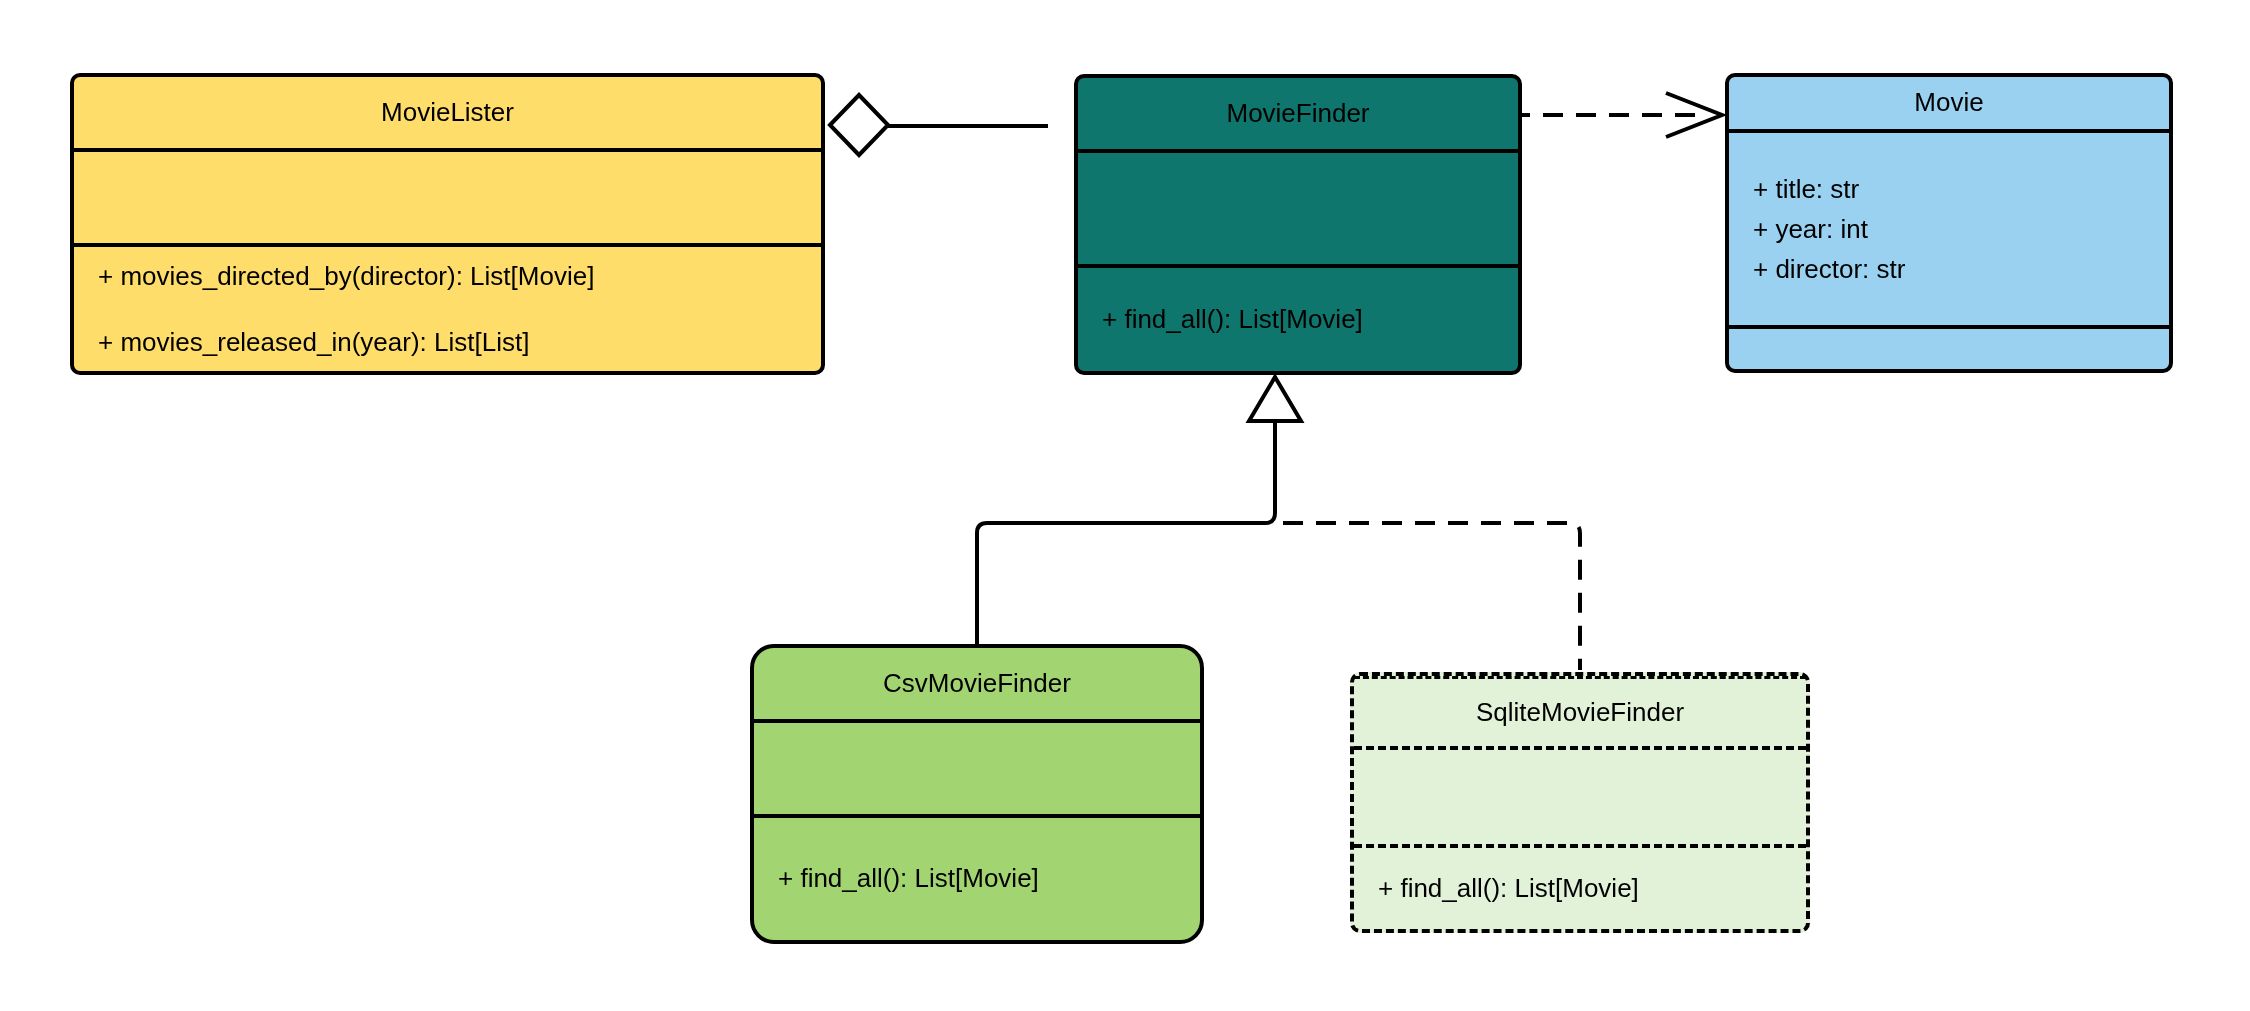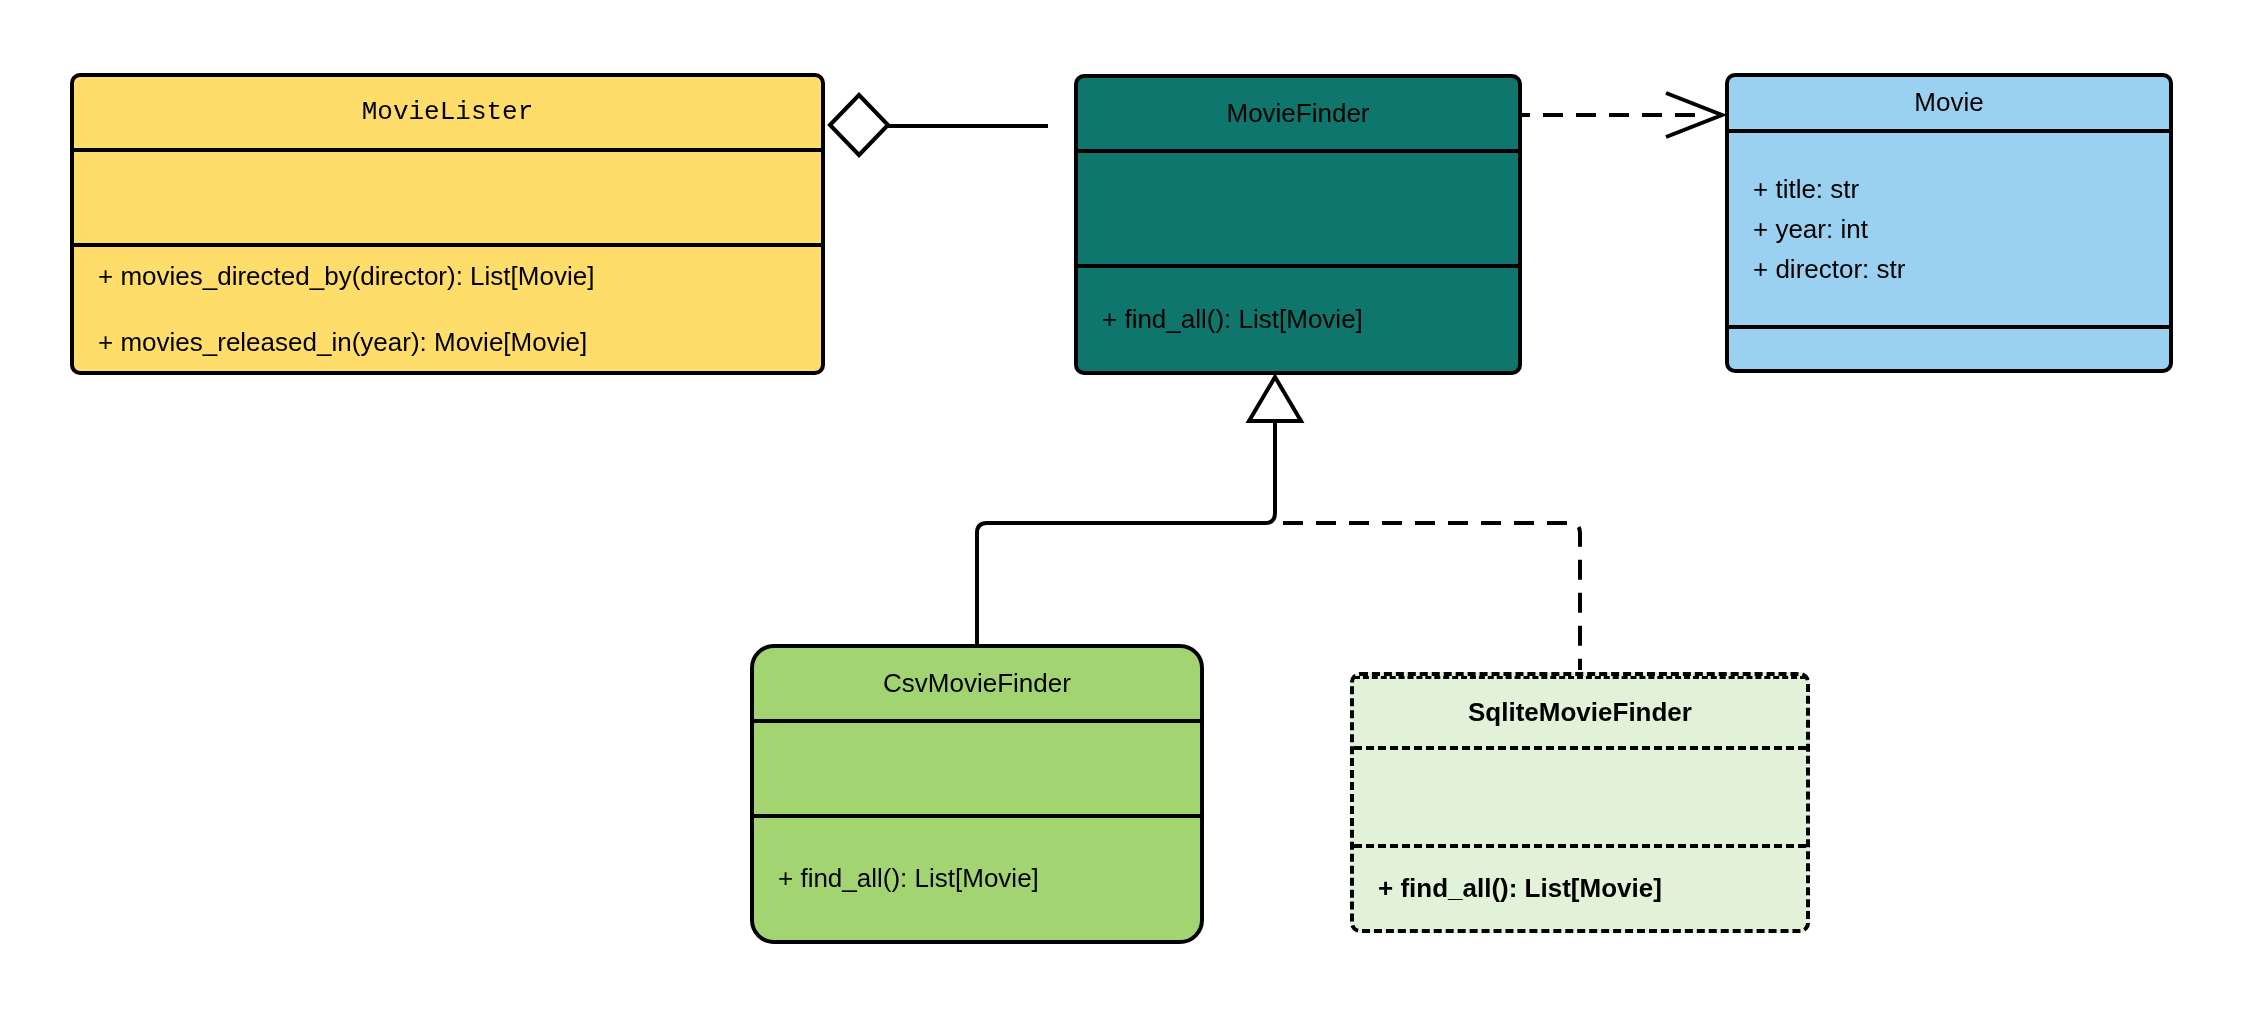--- a/index.html
+++ b/index.html
@@ -20,38 +20,38 @@
   .uml-class{
     position:absolute;
     box-sizing:border-box;
     border:4px solid #000;
     border-radius:10px;
     display:flex;
     flex-direction:column;
     font-size:26px;
     line-height:1.3;
   }
-  .uml-class.dashed, .uml-class.dashed .sec{border-style:dashed;font-weight:bold;}
+  .uml-class.dashed, .uml-class.dashed .sec{border-style:dashed;}
   .uml-class.dashed .sec{border-left:none;border-right:none;border-bottom:none;}
   .sec{box-sizing:border-box;flex:0 0 auto;}
   .sec.title{
     display:flex;align-items:center;justify-content:center;
     text-align:center;
   }
   .sec.body{
     border-top:4px solid #000;
     display:flex;flex-direction:column;justify-content:center;
     padding-left:24px;padding-right:8px;
   }
   .sec.grow{flex:1 1 auto;gap:28px;}
   .line{white-space:nowrap;}
 
   
   #cls-movielister{left:70px;top:73px;width:755px;height:302px;}
-  #cls-movielister .title{height:71px;font-family:Liberation Mono, monospace;}
+  #cls-movielister .title{height:71px;}
   #cls-movielister .attrs{height:95px;}
   #cls-movielister .methods{line-height:38px;}
 
   #cls-moviefinder{left:1050px;top:74px;width:448px;height:301px;}
   #cls-moviefinder .title{height:71px;}
   #cls-moviefinder .attrs{height:115px;}
 
   #cls-movie{left:1725px;top:73px;width:448px;height:300px;}
   #cls-movie .title{height:52px;}
   #cls-movie .attrs{height:196px;line-height:40px;}
@@ -95,21 +95,21 @@
     </g>
   </svg>
 
   <div class="uml-class" id="cls-movielister" style="background-color: rgb(255, 221, 107);">
     <div class="sec title">
       <span>MovieLister</span>
     </div>
     <div class="sec body attrs"></div>
     <div class="sec body methods grow">
       <div class="line">+ movies_directed_by(director): List[Movie]</div>
-      <div class="line">+ movies_released_in(year): Movie[Movie]</div>
+      <div class="line">+ movies_released_in(year): List[List]</div>
     </div>
   </div>
 
   <div class="uml-class" id="cls-moviefinder" style="background-color: #0f766e; margin-left: 24px;">
     <div class="sec title">
       <span>MovieFinder</span>
     </div>
     <div class="sec body attrs"></div>
     <div class="sec body methods grow">
       <div class="line">+ find_all(): List[Movie]</div>

